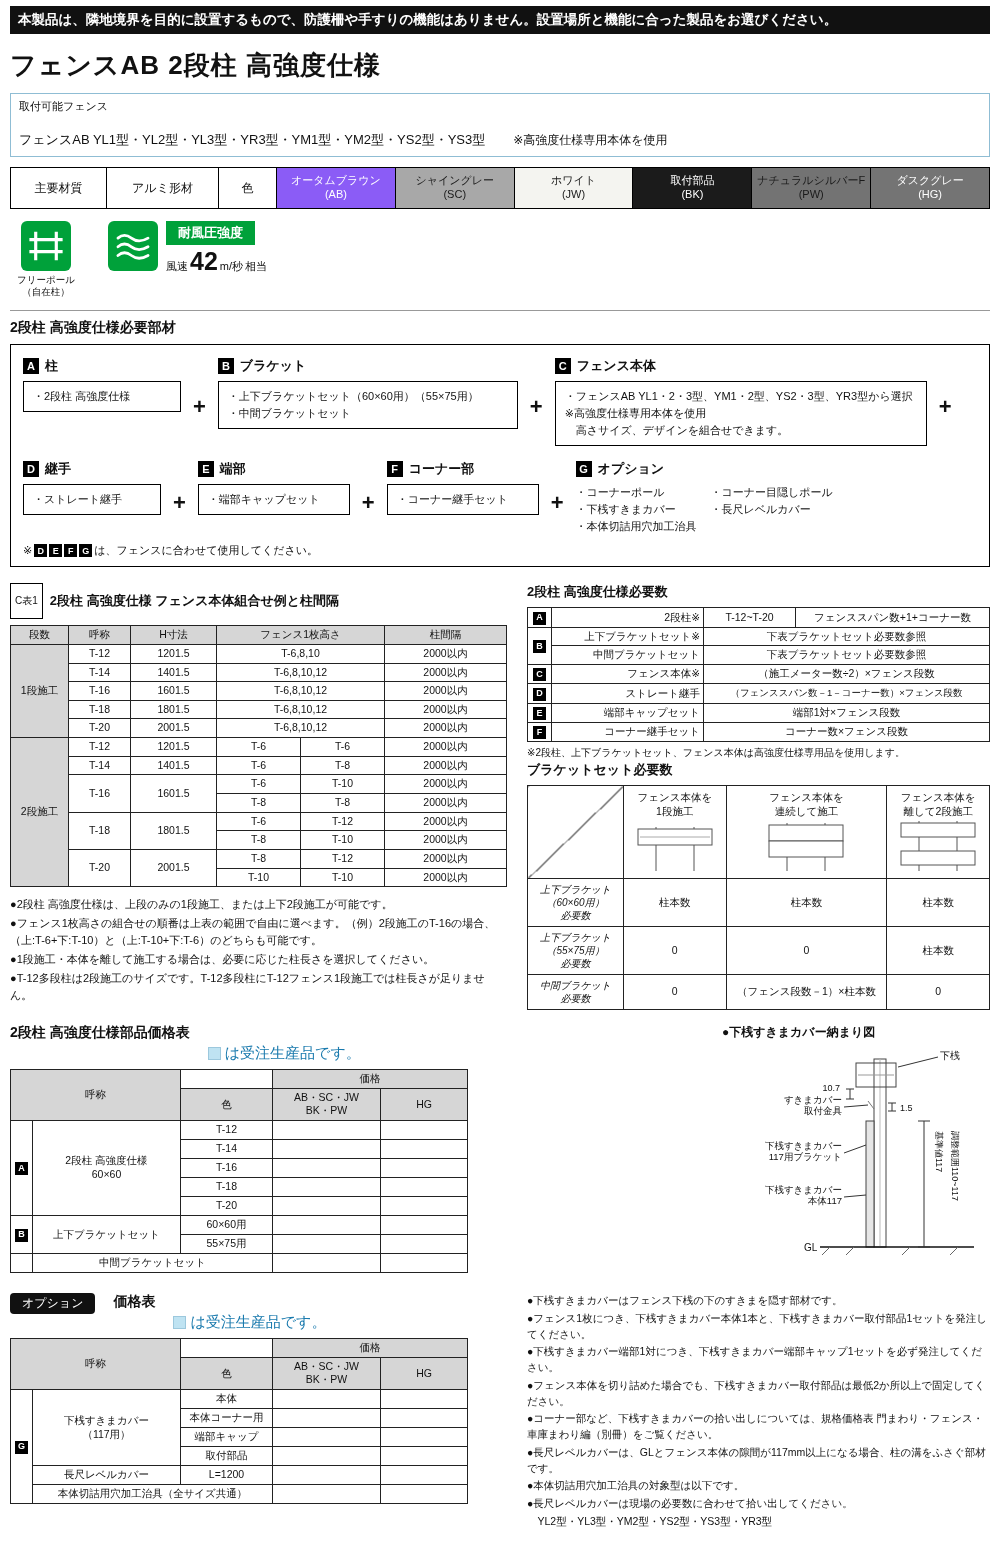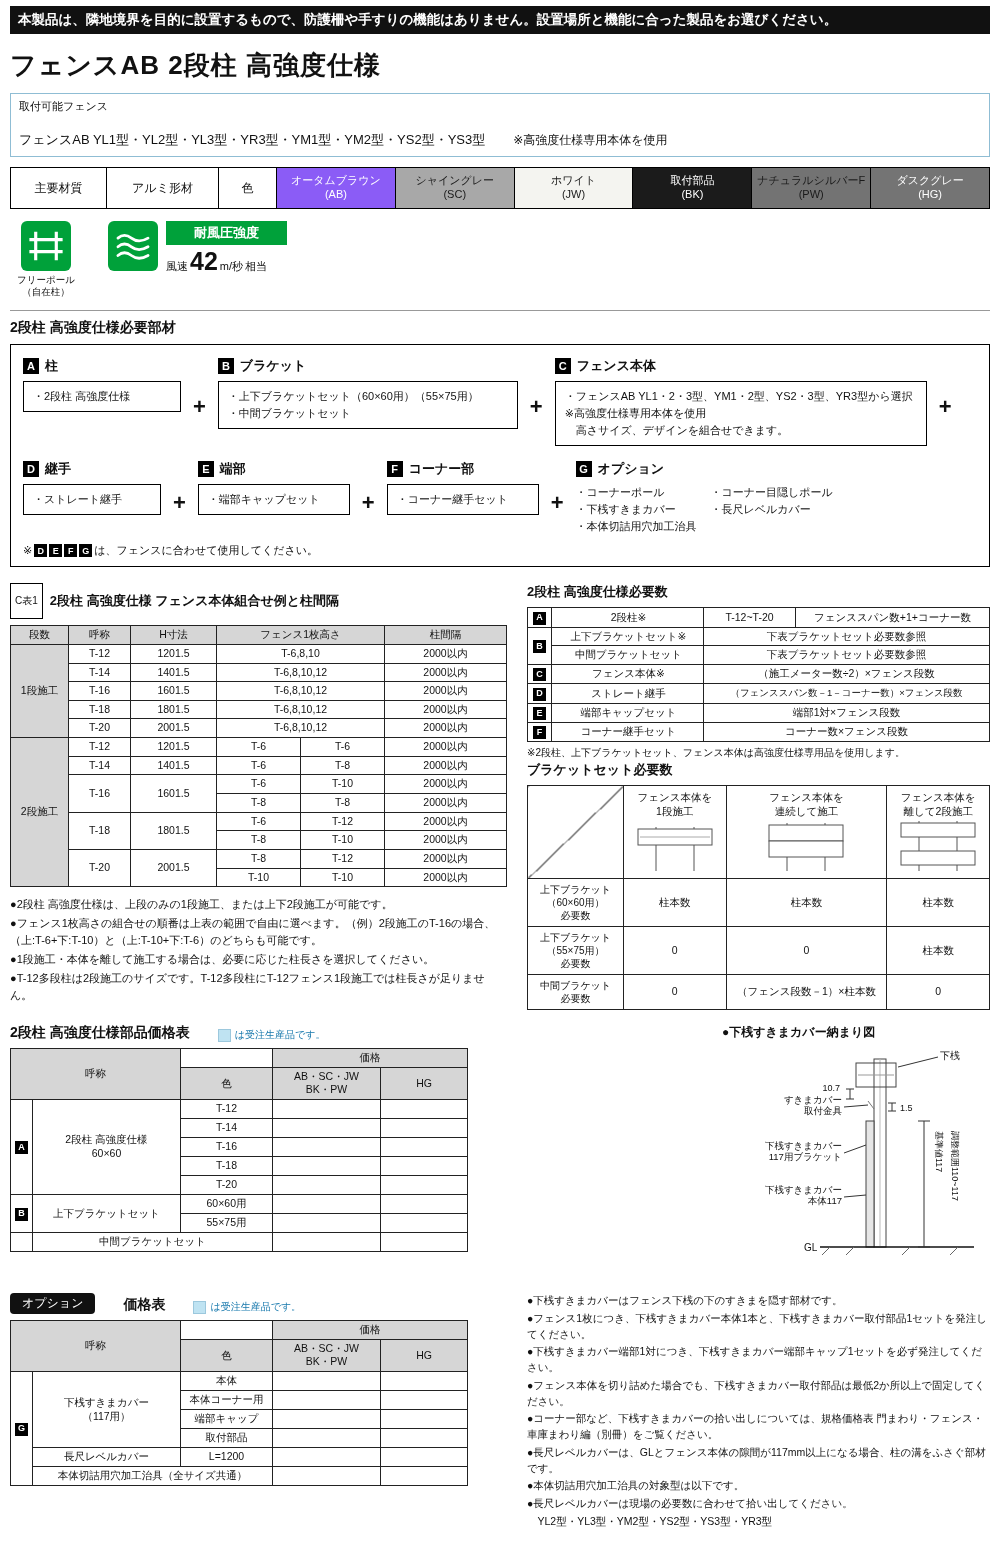--- a/index.html
+++ b/index.html
@@ -26,21 +26,21 @@
   .mat .m0 { width:96px; font-size:12px; }
   .mat .m1 { width:112px; font-size:12px; }
   .mat .m2 { width:58px; font-size:12px; }
   .mat .sw { flex:1; font-size:11px; }
   
   .badges { display:flex; gap:26px; align-items:flex-start; margin:4px 0 12px; }
   .fp { width:72px; text-align:center; }
   .icon-box { width:50px; height:50px; border-radius:6px; display:flex; align-items:center; justify-content:center; margin:0 auto 3px; }
   .fp .lbl { font-size:9.5px; line-height:1.25; }
   .wind { display:flex; gap:8px; align-items:flex-start; }
-  .wind .tt { color:#fff; font-size:13px; font-weight:bold; padding:3px 28px; display:inline-block; }
+  .wind .tt { color:#fff; font-size:13px; font-weight:bold; padding:3px 12px; display:inline-block; }
   .wind .val { margin-top:2px; display:flex; align-items:baseline; gap:2px; }
   .wind .big { font-size:25px; font-weight:bold; }
   .wind .sm { font-size:11px; }
   .rule { border-top:1px solid #999; margin:4px 0 8px; }
   .sec-title { font-size:14px; font-weight:bold; margin:4px 0 7px; }
   
   .parts { border:1px solid #000; padding:12px 12px 8px; margin-bottom:16px; }
   .prow { display:flex; align-items:flex-start; margin-bottom:14px; }
   .grp .head { display:flex; align-items:center; gap:6px; margin-bottom:6px; }
   .sq { width:16px; height:16px; background:#000; color:#fff; font-size:11px; font-weight:bold;
@@ -60,30 +60,30 @@
   .cols { display:flex; gap:20px; align-items:flex-start; margin-bottom:14px; }
   .col-l { width:497px; flex:none; }
   .col-r { flex:1; min-width:0; }
   .t1head { display:flex; align-items:center; gap:7px; margin-bottom:6px; }
   .tag { border:1px solid #000; font-size:10px; padding:10px 4px; }
   .bold13 { font-size:13px; font-weight:bold; }
   .t1 { width:100%; }
   .notes { margin-top:9px; line-height:1.55; font-size:11px; }
   .notes div { margin-bottom:2px; }
   .req { width:100%; margin-bottom:4px; }
-  .req td.nm { text-align:center; padding-left:5px; }
+  .req td.nm { text-align:right; padding-left:5px; }
   .small-note { font-size:10px; margin:3px 0 1px; }
   .bset { width:100%; }
   .bset th { background:#fff; vertical-align:top; padding-top:5px; }
   .bset .diagcell { background:linear-gradient(to bottom right,#fff 49.4%,#666 49.4%,#666 50.4%,#fff 50.4%); }
-  .bset td.rl { font-size:10px; line-height:1.3; padding:4px 2px; }
-  
-  .pthead { display:flex; align-items:flex-end; gap:28px; margin-bottom:6px; }
+  .bset td.rl { font-size:10px; line-height:1.3; padding:4px 2px;font-style:italic; }
+  
+  .pthead { display:flex; align-items:flex-start; gap:18px; margin-bottom:6px; }
   .pt-title { font-size:14px; font-weight:bold; }
-  .legend { display:flex; align-items:center; gap:4px; font-size:10px; }
+  .legend { display:flex; align-items:center; gap:4px; font-size:15px;margin-top:20px; }
   .lg-sq { width:13px; height:13px; display:inline-block; border:1px solid #9cc8dd; }
   .pt { width:458px; }
   .pt td { height:19px; }
   .pt .blank { background:#fff; }
   .pt td.nm { line-height:1.3; }
   
   .diagram-wrap { margin-left:auto; width:268px; }
   .diag-title { font-size:12px; font-weight:bold; margin-bottom:4px; }
   
   .opt-badge { background:#111; color:#fff; border-radius:4px; padding:2px 12px; font-size:12px; display:inline-block; }

